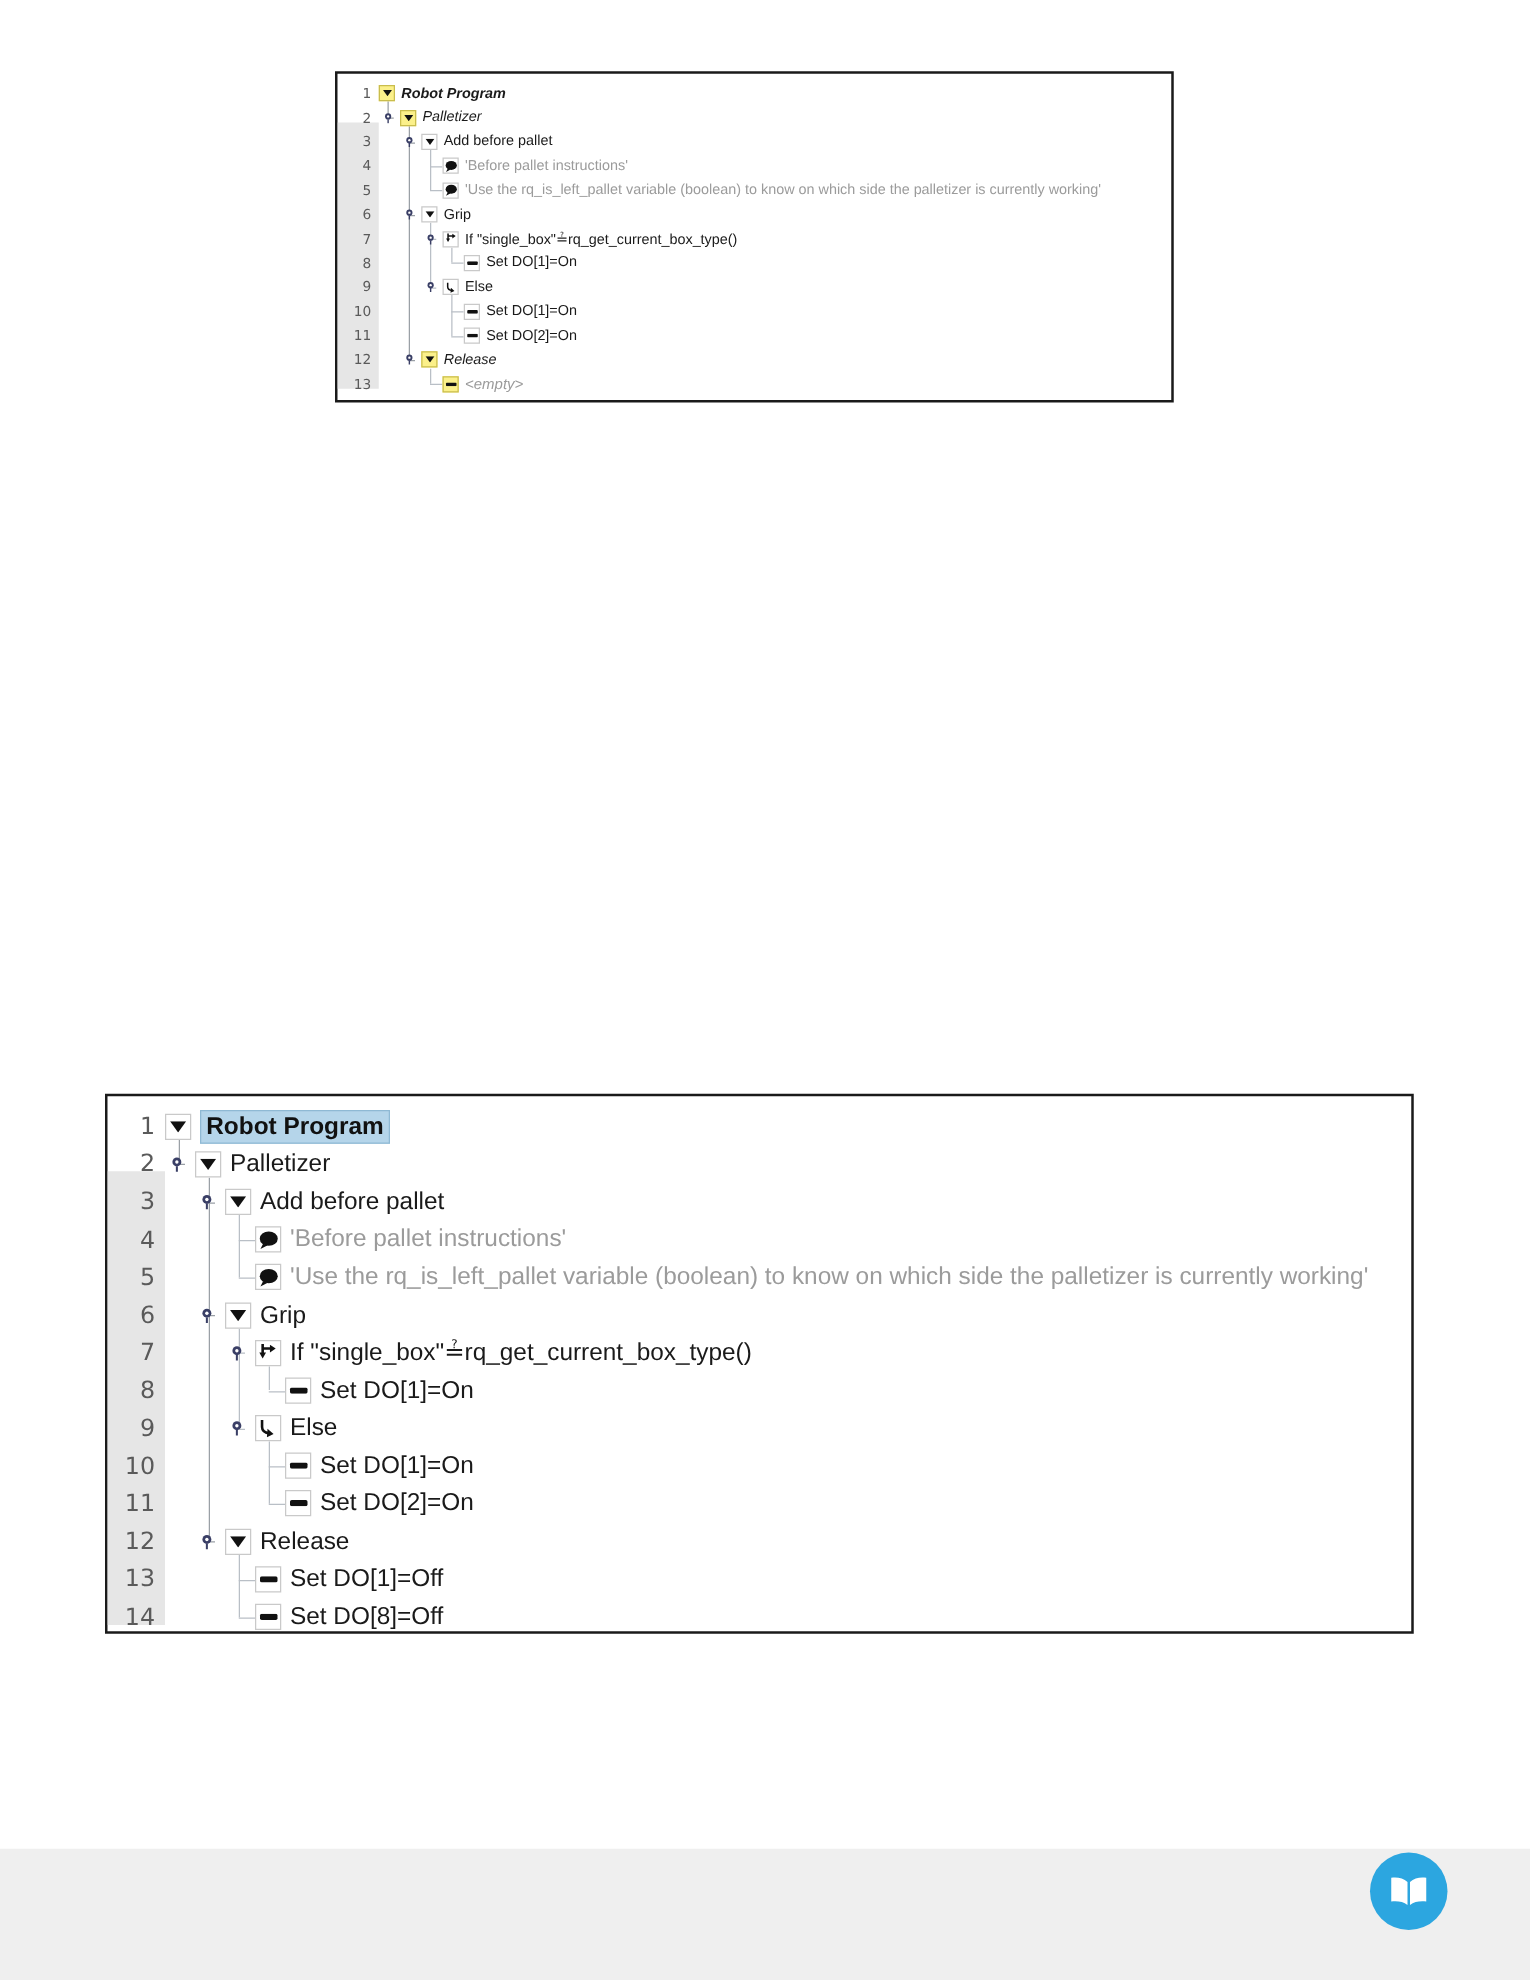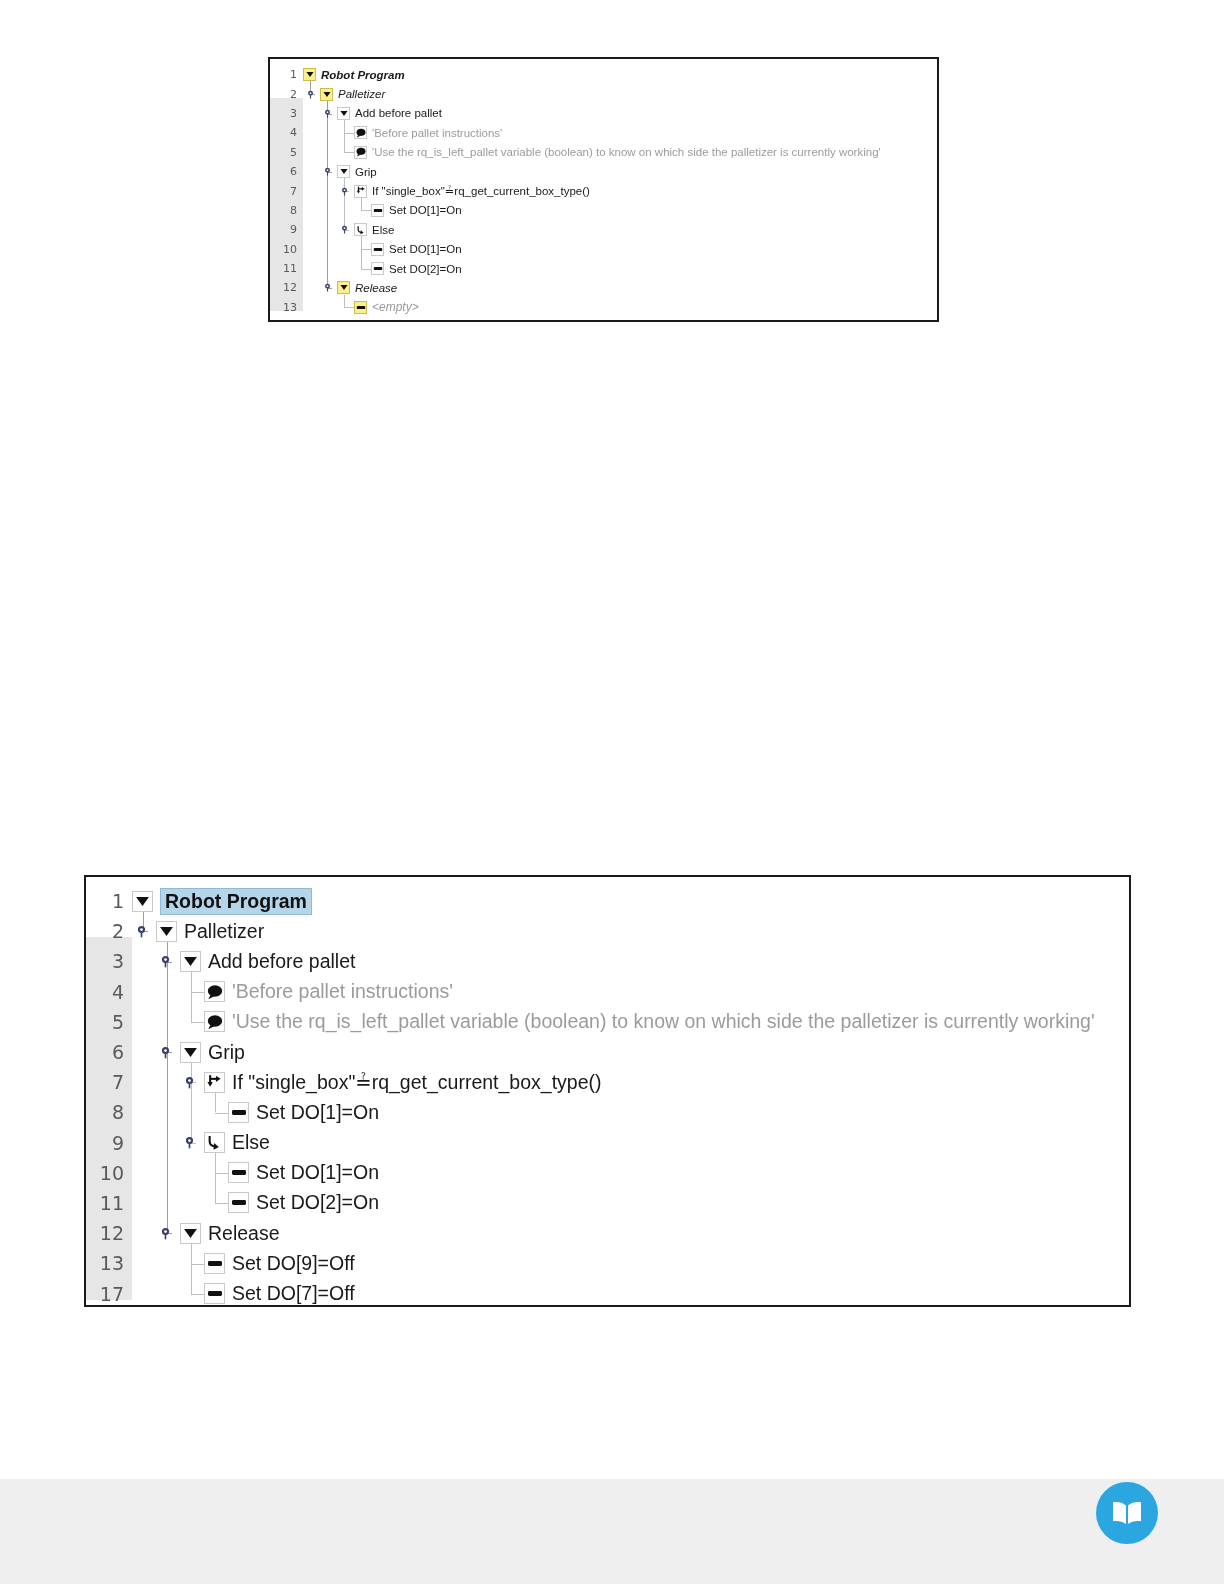--- a/index.html
+++ b/index.html
@@ -480,31 +480,31 @@
         <div class="label" style="font-size: 19.5px; margin-left: 7px; padding: 0px;">Release</div>
       </div>
       <div class="row" style="height: 30.2px;">
         <div class="lineno" style="width: 38px; font-size: 19px;">13</div>
         <div class="indent" style="width: 80px;"></div>
         <div class="nodebox" style="width: 21px; height: 21px;">
           <svg width="16" height="5" viewBox="0 0 14 5">
             <rect x="0" y="0" width="14" height="5" rx="1.4" fill="#111"></rect>
           </svg>
         </div>
-        <div class="label" style="font-size: 19.5px; margin-left: 7px; padding: 0px;">Set DO[9]=Off</div>
-      </div>
-      <div class="row" style="height: 30.2px;">
-        <div class="lineno" style="width: 38px; font-size: 19px;">17</div>
+        <div class="label" style="font-size: 19.5px; margin-left: 7px; padding: 0px;">Set DO[1]=Off</div>
+      </div>
+      <div class="row" style="height: 30.2px;">
+        <div class="lineno" style="width: 38px; font-size: 19px;">14</div>
         <div class="indent" style="width: 80px;"></div>
         <div class="nodebox" style="width: 21px; height: 21px;">
           <svg width="16" height="5" viewBox="0 0 14 5">
             <rect x="0" y="0" width="14" height="5" rx="1.4" fill="#111"></rect>
           </svg>
         </div>
-        <div class="label" style="font-size: 19.5px; margin-left: 7px; padding: 0px;">Set DO[7]=Off</div>
+        <div class="label" style="font-size: 19.5px; margin-left: 7px; padding: 0px;">Set DO[8]=Off</div>
       </div>
     </div>
 <div class="vlineD" style="left: 57px; top: 34.6px; width: 1px; height: 19.7px;"></div>
     <div class="hlineD" style="left: 57px; top: 54px; height: 1px; width: 5px;"></div>
     <div class="vlineD" style="left: 81px; top: 64.8px; width: 1px; height: 291.5px;"></div>
     <div class="hlineD" style="left: 81px; top: 85px; height: 1px; width: 5px;"></div>
     <div class="hlineD" style="left: 81px; top: 175px; height: 1px; width: 5px;"></div>
     <div class="hlineD" style="left: 81px; top: 356px; height: 1px; width: 5px;"></div>
     <div class="vline" style="left: 105px; top: 95px; width: 1px; height: 49.9px;"></div>
     <div class="hline" style="left: 105px; top: 115px; height: 1px; width: 13px;"></div>

